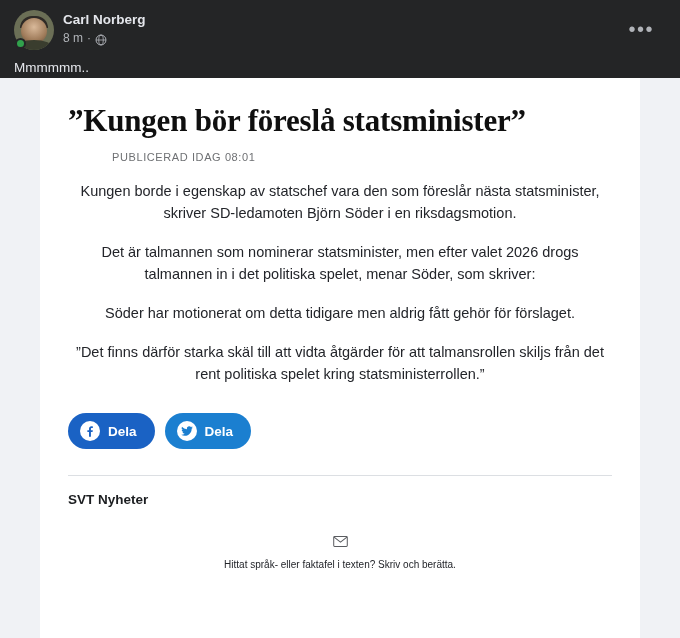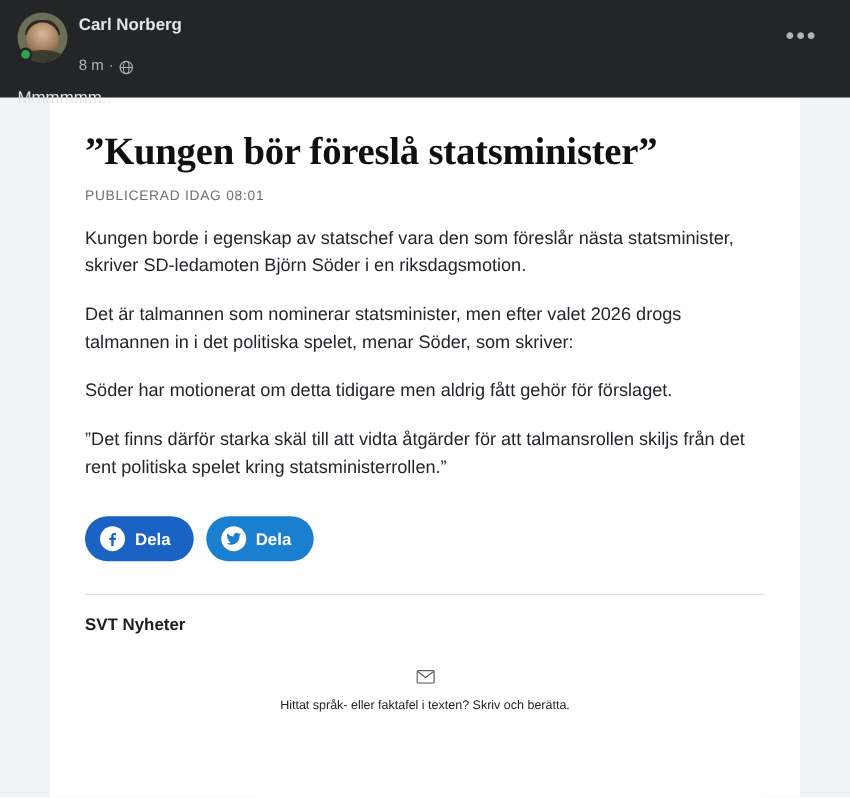--- a/index.html
+++ b/index.html
@@ -93,21 +93,21 @@
     font-weight: bold;
     color: #e4e6eb;
     line-height: 17px;
   }
   .meta-row {
     display: flex;
     align-items: center;
     font-size: 12px;
     color: #b0b3b8;
     line-height: 16px;
-    margin-top: 16px;
+    margin-top: 2px;
   }
   .meta-sep {
     margin: 0 4px;
   }
   .globe-icon {
     display: inline-block;
     width: 12px;
     height: 12px;
     position: relative;
     top: 2px;
@@ -151,26 +151,28 @@
     margin: 0;
     letter-spacing: -0.2px;
     color: #0f0f0f;
   }
   .published-label {
     font-size: 11px;
     letter-spacing: 0.6px;
     color: #6e7073;
     margin-top: 12px;
     text-transform: uppercase;
+    margin-left: 44px;
   }
   .body-p {
     font-size: 14.5px;
     line-height: 22px;
     color: #23252a;
     margin: 17px 0 0 0;
+    text-align: center;
   }
   .share-row {
     display: flex;
     gap: 10px;
     margin-top: 28px;
   }
   .share-btn {
     display: inline-flex;
     align-items: center;
     gap: 8px;

